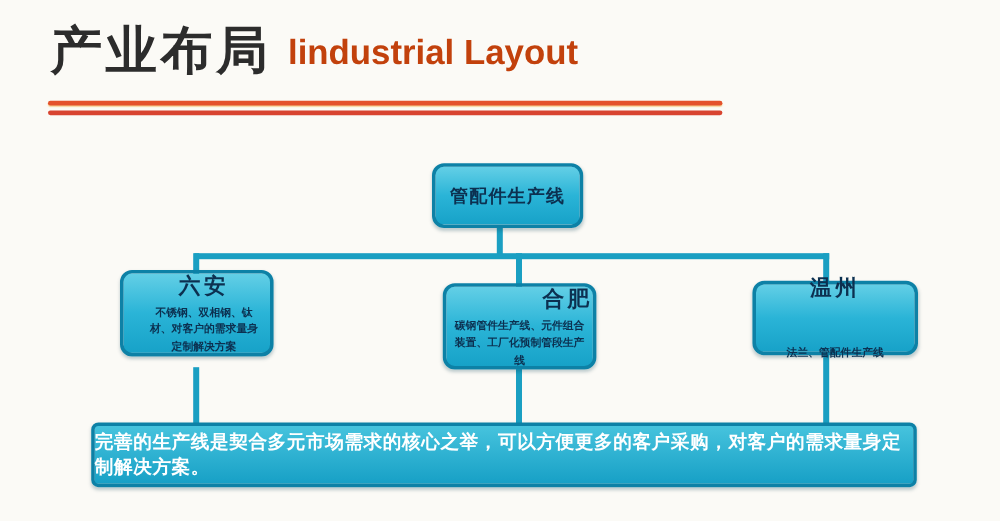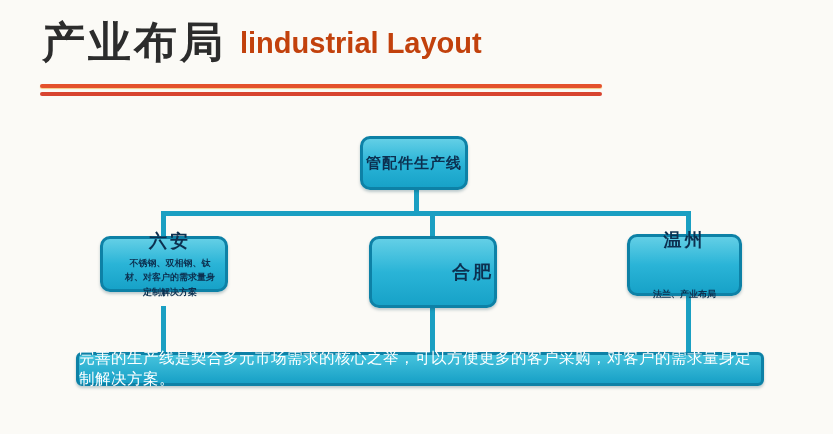--- a/index.html
+++ b/index.html
@@ -29,35 +29,35 @@
     position:absolute;
     background:linear-gradient(180deg,#63cfe6 0%,#2ab4d7 50%,#17a2c8 100%);
     border:3px solid #0d81a6;
     border-radius:10px;
     box-sizing:border-box;
     display:flex;flex-direction:column;align-items:center;justify-content:center;
     text-align:center;
     color:#0c3050;
     box-shadow:0 2px 3px rgba(0,60,80,0.25);
   }
-  .node-root{left:360px;top:136px;width:108px;height:54px;font-size:15px;font-weight:bold;letter-spacing:1px;}
+  .node-root{left:360px;top:136px;width:126px;height:54px;font-size:15px;font-weight:bold;letter-spacing:1px;}
   .child-title{font-size:18px;font-weight:bold;letter-spacing:3px;}
   .child-desc{font-size:9px;font-weight:bold;line-height:1.6;padding:3px 7px 0;}
-  #child-luan{left:100px;top:236px;width:128px;height:56px;padding-left:12px;}
+  #child-luan{left:100px;top:225px;width:128px;height:72px;padding-left:12px;}
   #child-hefei{left:369px;top:236px;width:128px;height:72px;align-items:flex-end;}
-  #child-wenzhou{left:627px;top:234px;width:115px;height:62px;gap:32px;}
+  #child-wenzhou{left:627px;top:234px;width:138px;height:62px;gap:32px;}
 
   
   .summary-bar{
-    position:absolute;left:76px;top:352px;width:688px;height:34px;
+    position:absolute;left:76px;top:352px;width:688px;height:54px;
     background:linear-gradient(180deg,#46c3dd 0%,#17a0c6 100%);
     border:3px solid #0d81a6;border-radius:6px;
     box-sizing:border-box;
     display:flex;align-items:center;justify-content:center;
-    color:#ffffff;font-size:15.5px;font-weight:normal;
+    color:#ffffff;font-size:15.5px;font-weight:bold;
     letter-spacing:0.5px;
     box-shadow:0 2px 3px rgba(0,60,80,0.25);
   }
 
   
   #conn-root-stem   {left:414px;top:188px;width:5px;height:26px;}
   #conn-hbar        {left:162px;top:211px;width:529px;height:5px;}
   #conn-luan-top    {left:161px;top:211px;width:5px;height:28px;}
   #conn-hefei-top   {left:430px;top:211px;width:5px;height:28px;}
   #conn-wenzhou-top {left:686px;top:211px;width:5px;height:26px;}
@@ -92,24 +92,25 @@
     <span>管配件生产线</span>
   </div>
 
   <div class="node" id="child-luan">
     <div class="child-title">六安</div>
     <div class="child-desc">不锈钢、双相钢、钛材、对客户的需求量身定制解决方案</div>
   </div>
 
   <div class="node" id="child-hefei">
     <div class="child-title">合肥</div>
+    <div class="child-desc">碳钢管件生产线、元件组合装置、工厂化预制管段生产线</div>
   </div>
 
   <div class="node" id="child-wenzhou">
     <div class="child-title">温州</div>
-    <div class="child-desc">法兰、产业布局</div>
+    <div class="child-desc">法兰、管配件生产线</div>
   </div>
 
   <div class="summary-bar">
     <span>完善的生产线是契合多元市场需求的核心之举，可以方便更多的客户采购，对客户的需求量身定制解决方案。</span>
   </div>
 
 </div>
 
 </body></html>

